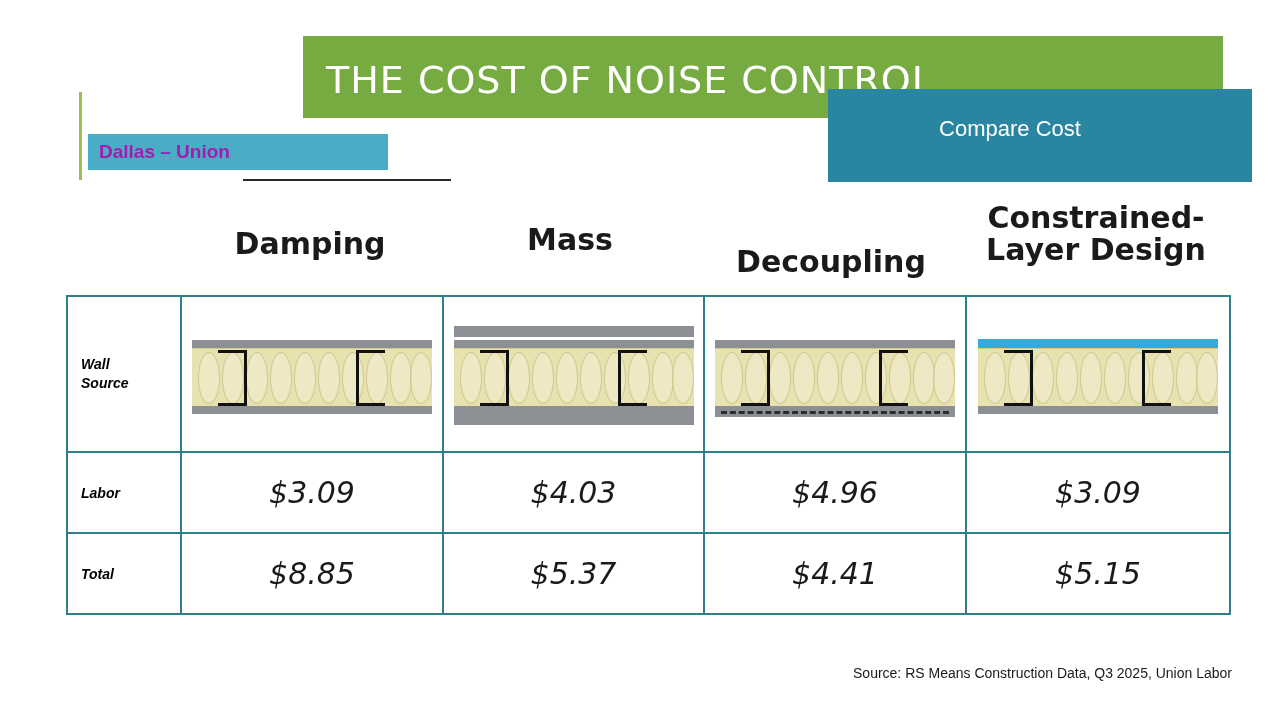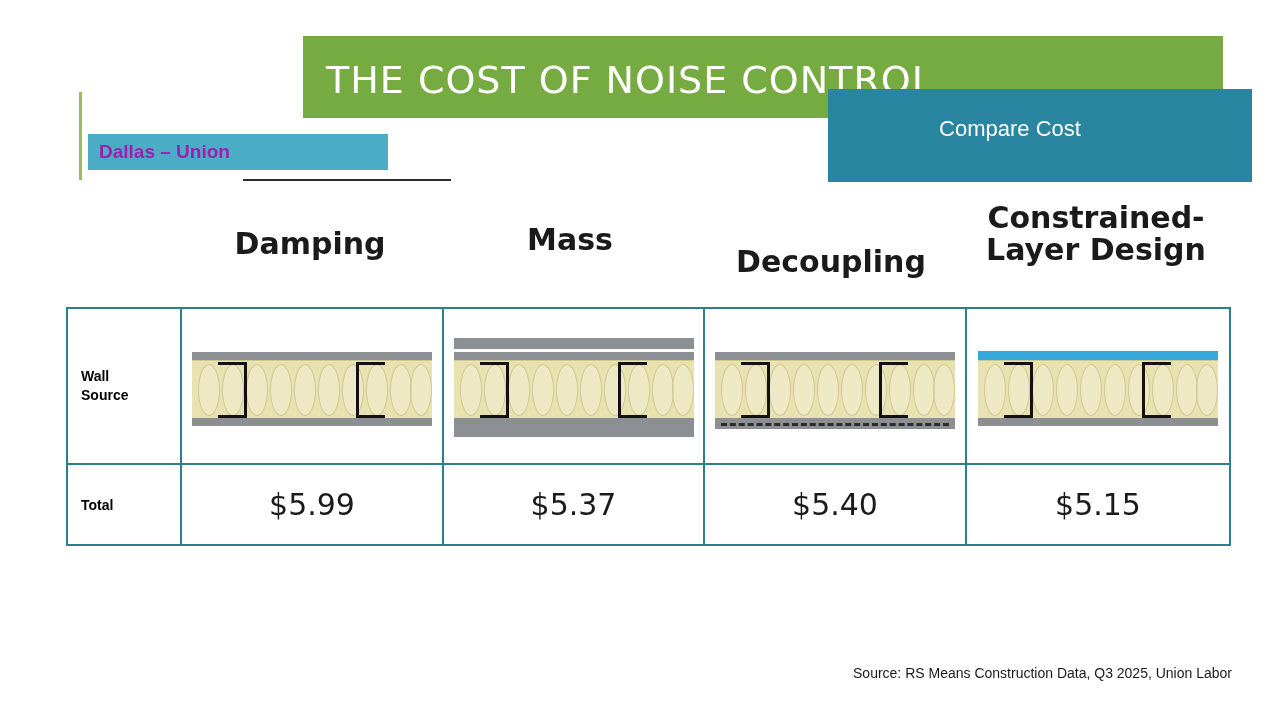--- a/index.html
+++ b/index.html
@@ -103,24 +103,25 @@
   }
   #col-head-0 { left: 180px; top: 228px; width: 260px; }
   #col-head-1 { left: 441px; top: 224px; width: 258px; }
   #col-head-2 { left: 700px; top: 230px; width: 262px; margin-top: 16px; }
   #col-head-3 { left: 963px; top: 202px; width: 266px; }
 
   
   .tbl {
     position: absolute;
     left: 66px;
-    top: 307px;
+    top: 295px;
     width: 1163px;
     border-collapse: collapse;
     table-layout: fixed;
+    font-style: italic;
   }
   .tbl td {
     border: 2px solid #2E7F8E;
     vertical-align: middle;
   }
   .row-label {
     width: 114px;
     font-size: 14px;
     font-weight: bold;
     padding-left: 13px;
@@ -323,24 +324,31 @@
               <div class="batt" style="left:218px"></div>
         </div>
         <div class="stud" style="left:26px; top:32px; height:50px"></div>
         <div class="stud flip" style="left:164px; top:32px; height:50px"></div>
         <div class="skin thin" style="top:88px"></div>
       </div>
     </td>
   </tr>
 
 
+  <tr class="r-data">
+    <td class="row-label">Labor</td>
+    <td class="cell-val">$3.09</td>
+    <td class="cell-val">$4.03</td>
+    <td class="cell-val">$4.96</td>
+    <td class="cell-val">$3.09</td>
+  </tr>
 
   <tr class="r-data">
     <td class="row-label">Total</td>
-    <td class="cell-val">$5.99</td>
+    <td class="cell-val">$8.85</td>
     <td class="cell-val">$5.37</td>
-    <td class="cell-val">$5.40</td>
+    <td class="cell-val">$4.41</td>
     <td class="cell-val">$5.15</td>
   </tr>
 </tbody>
   </table>
 
 <div class="source">Source: RS Means Construction Data, Q3 2025, Union Labor</div>
 
 </body></html>

